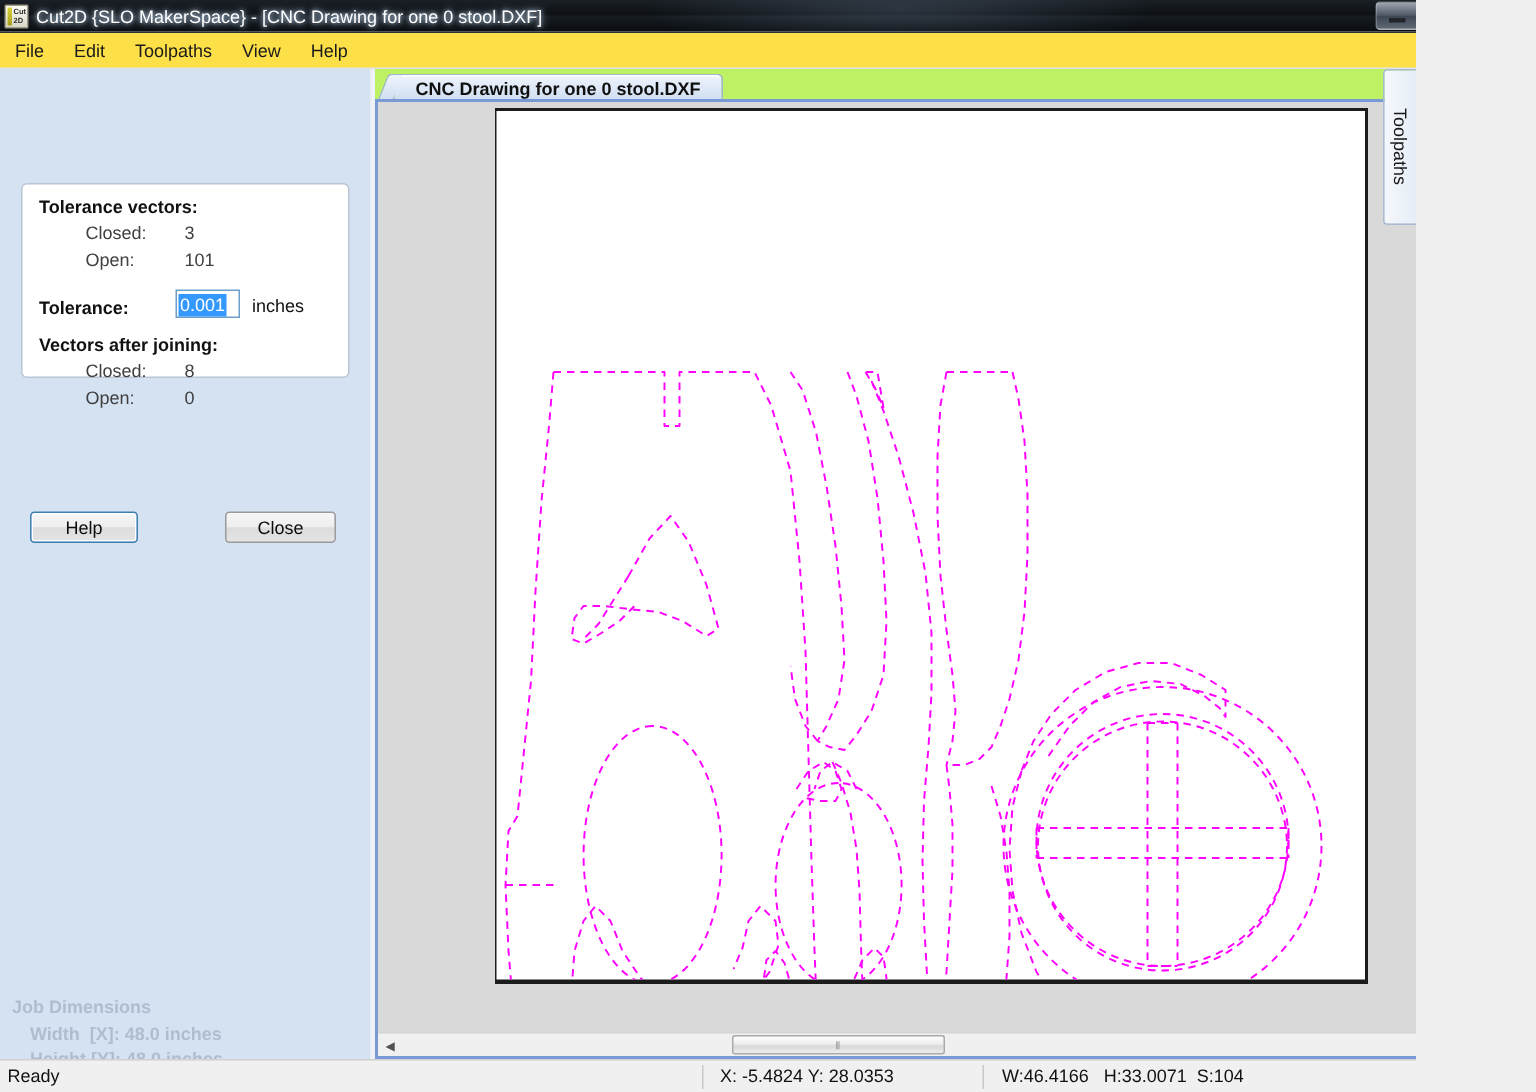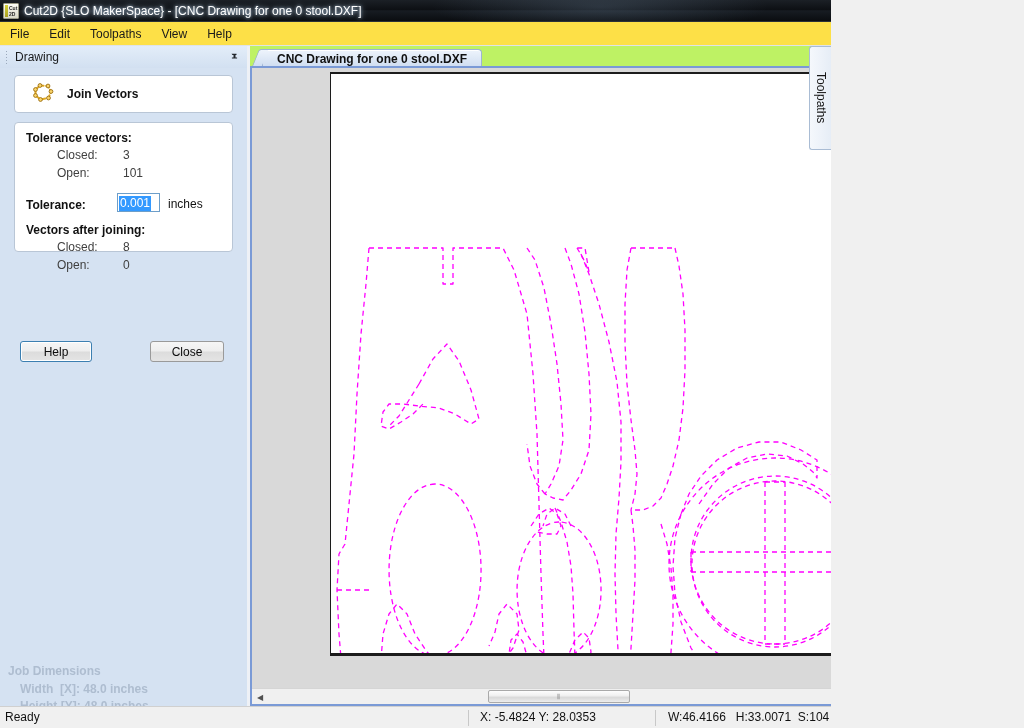--- a/index.html
+++ b/index.html
@@ -6,21 +6,21 @@
   html, body {
     margin: 0; padding: 0;
     width: 1024px; height: 728px;
     overflow: hidden;
     font-family: "Liberation Sans", sans-serif;
     font-size: 12px;
     background: #f0f0f0;
   }
   #app {
     position: relative;
-    width: 831px; height: 728px;
+    width: 944px; height: 728px;
     background: #eef1f6;
     overflow: hidden;
   }
 
   
   #titlebar {
     position: absolute; left: 0; top: 0; width: 1024px; height: 22px;
     background: linear-gradient(180deg,#1b2026 0%, #0d1014 45%, #171c22 52%, #0a0d10 100%);
     border-bottom: 1px solid #2b3138;
     display: flex; align-items: center;
@@ -299,45 +299,21 @@
     <div class="menu-item">Help</div>
     <div id="menu-winbtns">
       <span>_</span>
       <span>❐</span>
       <span>✕</span>
     </div>
   </div>
 
   <div id="leftdock">
 
-    <div id="dock-header">
-      <div id="dock-grip"></div>
-      <div id="dock-title">Drawing</div>
-      <div id="dock-pin">
-        <svg width="11" height="11" viewBox="0 0 11 11">
-          <path d="M2 3.2 h5 v1.2 h-1 v2.6 h1.6 v1.1 H2.4 V7 H4 V4.4 H3 z" fill="#22262c" transform="rotate(-90 5.5 5.5)"></path>
-        </svg>
-      </div>
-    </div>
-
-    <div class="panel-box" id="header-box">
-      <span id="vec-icon">
-        <svg width="24" height="22" viewBox="0 0 24 22">
-          <path d="M4.5 7.5 L9 3.5 L17 4 L20 9.5 L17.5 16 L9.5 17.5 L4.5 13.5 Z" fill="none" stroke="#e0a81f" stroke-width="2" stroke-dasharray="3.5,2.6" stroke-linecap="round"></path>
-          <circle cx="4.5" cy="7.5" r="1.9" fill="#fbd66a" stroke="#9a6c12" stroke-width="0.9"></circle>
-          <circle cx="9" cy="3.5" r="1.9" fill="#fbd66a" stroke="#9a6c12" stroke-width="0.9"></circle>
-          <circle cx="17" cy="4" r="1.9" fill="#fbd66a" stroke="#9a6c12" stroke-width="0.9"></circle>
-          <circle cx="20" cy="9.5" r="1.9" fill="#fbd66a" stroke="#9a6c12" stroke-width="0.9"></circle>
-          <circle cx="17.5" cy="16" r="1.9" fill="#fbd66a" stroke="#9a6c12" stroke-width="0.9"></circle>
-          <circle cx="9.5" cy="17.5" r="1.9" fill="#fbd66a" stroke="#9a6c12" stroke-width="0.9"></circle>
-          <circle cx="4.5" cy="13.5" r="1.9" fill="#fbd66a" stroke="#9a6c12" stroke-width="0.9"></circle>
-        </svg>
-      </span>
-      <span id="header-label">Join Vectors</span>
-    </div>
+
 
     <div class="panel-box" id="info-box">
       <div class="info-group-title" id="sel-title">Tolerance vectors:</div>
 
       <div class="kv-row" id="sel-closed">
         <span class="kv-key">Closed:</span>
         <span class="kv-val">3</span>
       </div>
       <div class="kv-row" id="sel-open">
         <span class="kv-key">Open:</span>

